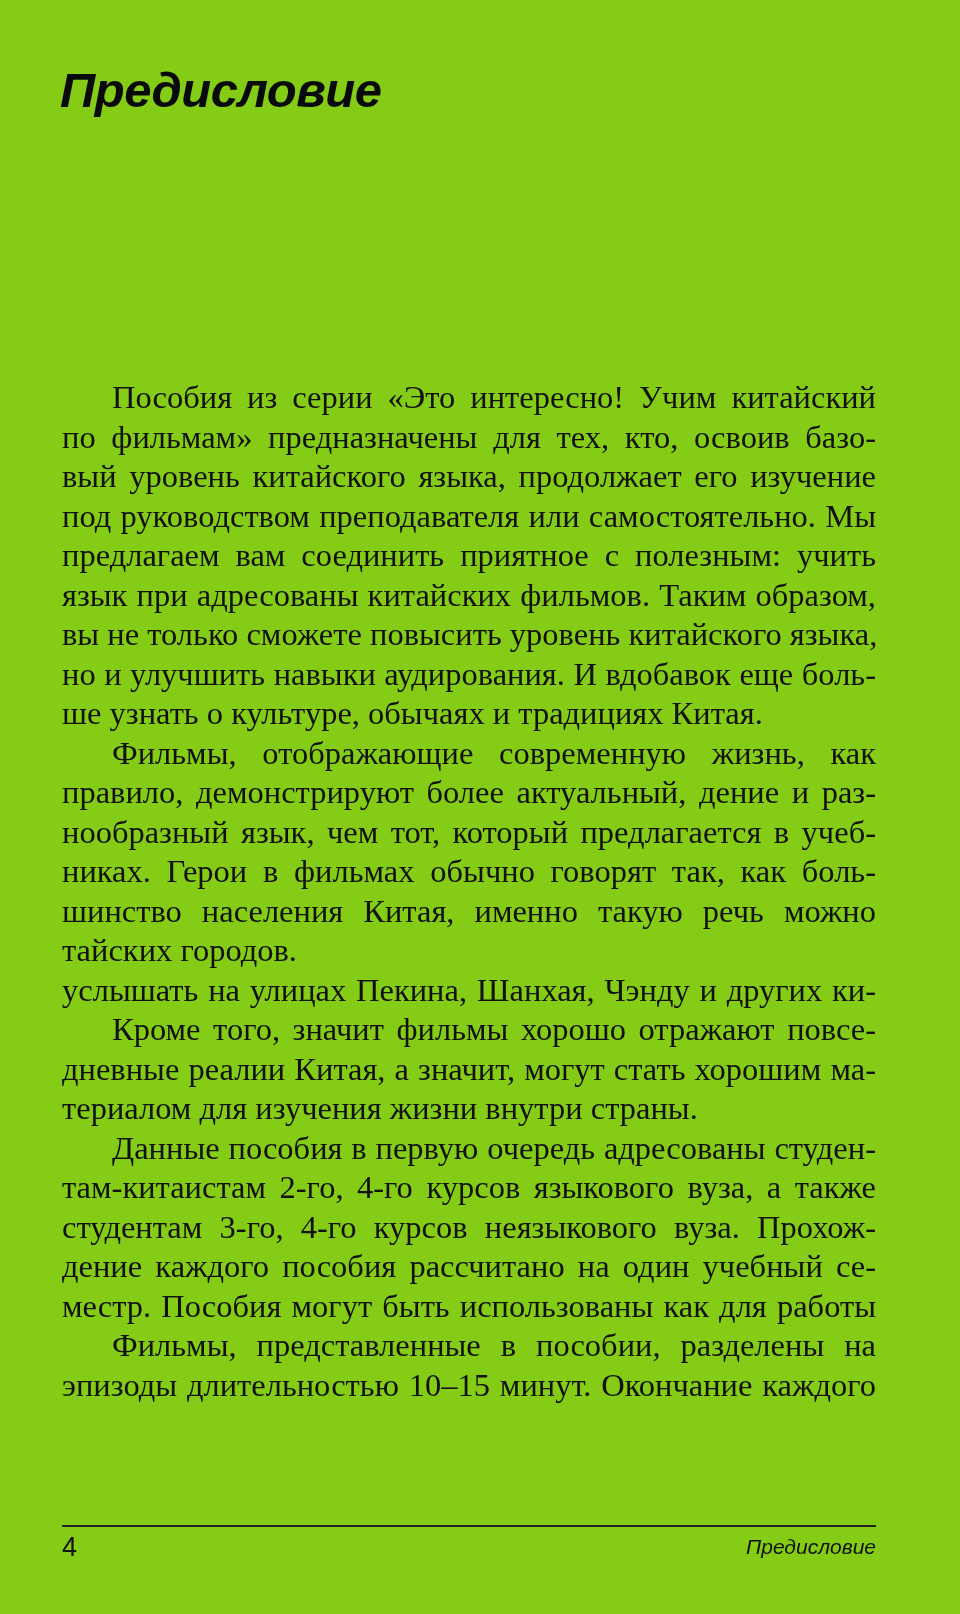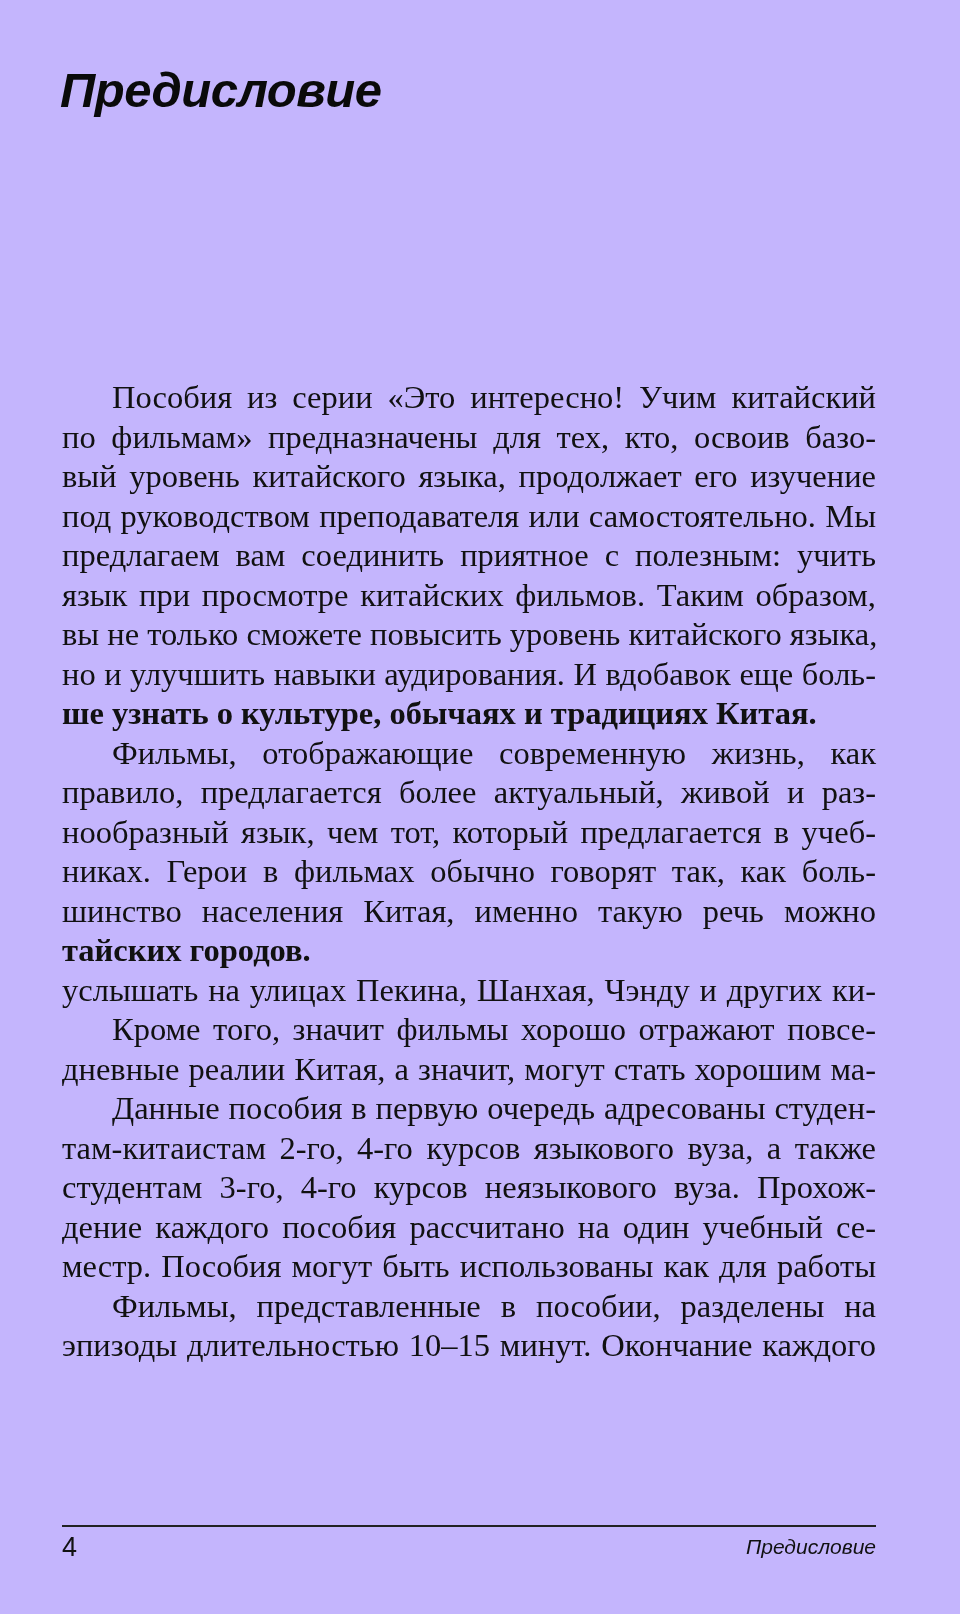--- a/index.html
+++ b/index.html
@@ -1,17 +1,17 @@
 <!DOCTYPE html>
 <html><head>
 <meta charset="utf-8">
 <style>
   html, body { margin: 0; padding: 0; background: #ffffff; }
   body { width: 960px; height: 1614px; position: relative; overflow: hidden; color: #111111; }
-  .page { position: absolute; left: 0; top: 0; width: 960px; height: 1614px; background: #c4b5fd; }
+  .page { position: absolute; left: 0; top: 0; width: 960px; height: 1614px; background: #84cc16; }
 
   .chapter-title {
     position: absolute; left: 60px; top: 60px;
     font-family: "Liberation Sans", sans-serif;
     font-weight: bold; font-style: italic;
     font-size: 49px; line-height: 60px;
     color: #0a0a0a; white-space: nowrap;
     transform-origin: left top;
     transform: scaleX(1.0);
     letter-spacing: -0.5px;
@@ -21,21 +21,21 @@
     position: absolute; left: 62px; top: 378px; width: 814px;
     font-family: "Liberation Serif", serif;
     font-size: 32.5px; color: #111111;
   }
   .line {
     display: block; height: 39.5px; line-height: 39.5px;
     white-space: nowrap; text-align: justify; text-align-last: justify;
     overflow: visible;
   }
   .line.indent { padding-left: 50px; }
-  .line.last { text-align: left; text-align-last: left; font-weight: bold; }
+  .line.last { text-align: left; text-align-last: left; }
 
   .footer-rule {
     position: absolute; left: 62px; top: 1525px; width: 814px; height: 2px;
     background: #222222;
   }
   .footer-page-number {
     position: absolute; left: 62px; top: 1532px;
     font-family: "Liberation Sans", sans-serif; font-size: 27px; line-height: 30px;
     color: #111;
   }
@@ -52,39 +52,40 @@
   <h1 class="chapter-title" style="margin:0;">Предисловие</h1>
 
   <div class="body-text">
 
     <div>
       <span class="line indent">Пособия из серии «Это интересно! Учим китайский</span>
       <span class="line">по фильмам» предназначены для тех, кто, освоив базо-</span>
       <span class="line">вый уровень китайского языка, продолжает его изучение</span>
       <span class="line">под руководством преподавателя или самостоятельно. Мы</span>
       <span class="line">предлагаем вам соединить приятное с полезным: учить</span>
-      <span class="line">язык при просмотре китайских фильмов. Таким образом,</span>
+      <span class="line">язык при адресованы китайских фильмов. Таким образом,</span>
       <span class="line">вы не только сможете повысить уровень китайского языка,</span>
       <span class="line">но и улучшить навыки аудирования. И вдобавок еще боль-</span>
       <span class="line last">ше узнать о культуре, обычаях и традициях Китая.</span>
     </div>
 
     <div>
       <span class="line indent">Фильмы, отображающие современную жизнь, как</span>
-      <span class="line">правило, предлагается более актуальный, живой и раз-</span>
+      <span class="line">правило, демонстрируют более актуальный, дение и раз-</span>
       <span class="line">нообразный язык, чем тот, который предлагается в учеб-</span>
       <span class="line">никах. Герои в фильмах обычно говорят так, как боль-</span>
       <span class="line">шинство населения Китая, именно такую речь можно</span>
       <span class="line last">тайских городов.</span>
       <span class="line">услышать на улицах Пекина, Шанхая, Чэнду и других ки-</span>
     </div>
 
     <div>
       <span class="line indent">Кроме того, значит фильмы хорошо отражают повсе-</span>
       <span class="line">дневные реалии Китая, а значит, могут стать хорошим ма-</span>
+      <span class="line last">териалом для изучения жизни внутри страны.</span>
     </div>
 
     <div>
       <span class="line indent">Данные пособия в первую очередь адресованы студен-</span>
       <span class="line">там-китаистам 2-го, 4-го курсов языкового вуза, а также</span>
       <span class="line">студентам 3-го, 4-го курсов неязыкового вуза. Прохож-</span>
       <span class="line">дение каждого пособия рассчитано на один учебный се-</span>
       <span class="line">местр. Пособия могут быть использованы как для работы</span>
     </div>
 

